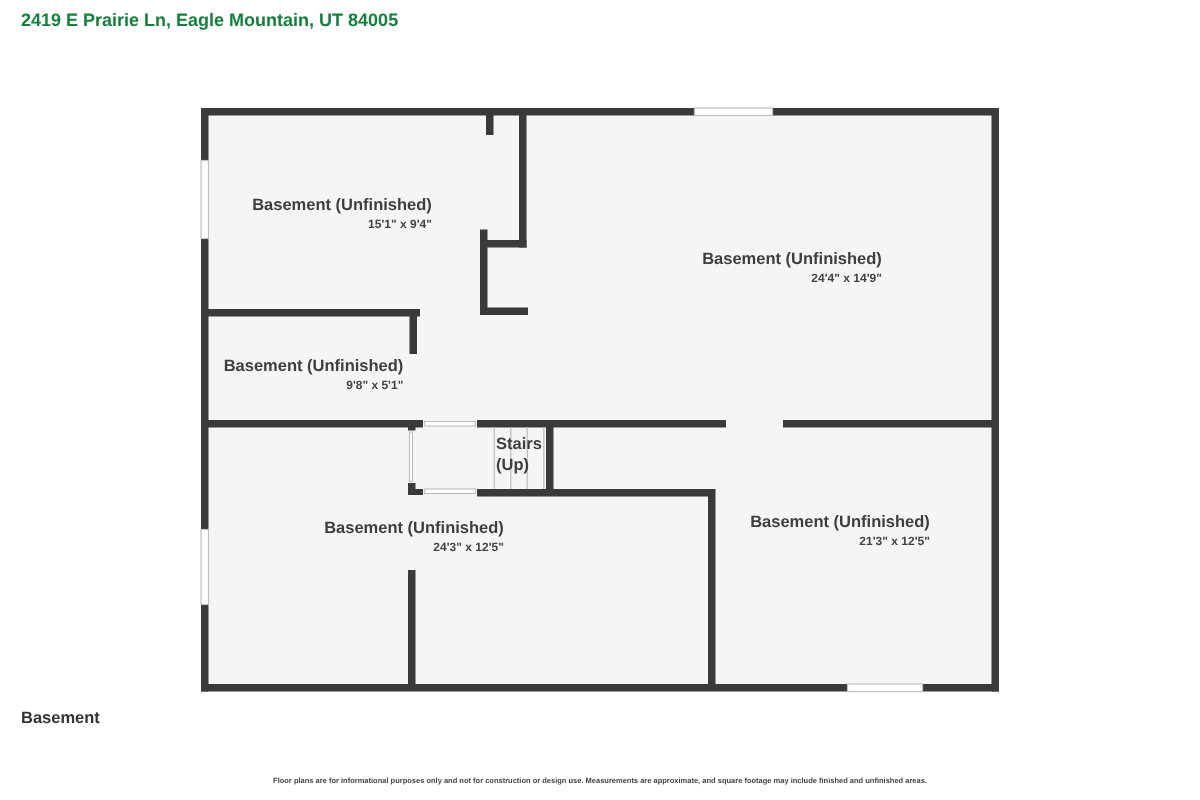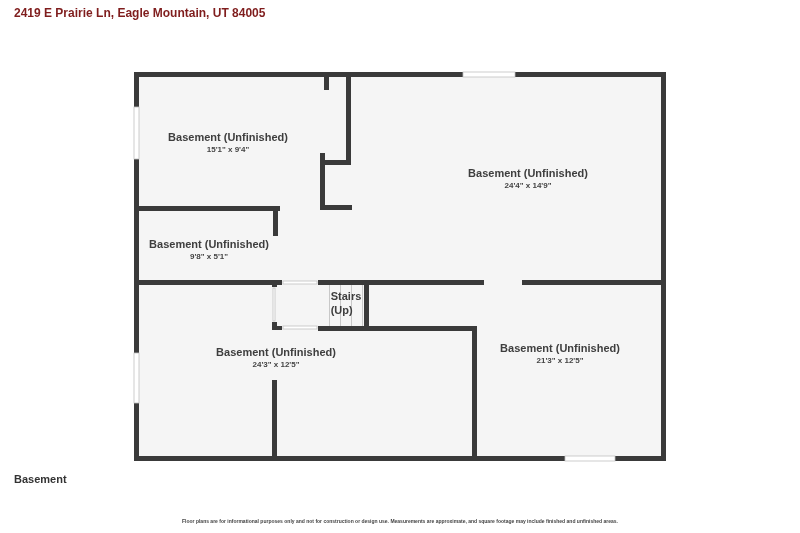--- a/index.html
+++ b/index.html
@@ -1,21 +1,21 @@
 <!DOCTYPE html>
 <html><head>
 <meta charset="utf-8">
 <style>
   html, body { margin: 0; padding: 0; background: #ffffff; }
   body { width: 800px; height: 533px; position: relative; overflow: hidden; font-family: "Liberation Sans", "DejaVu Sans", sans-serif; color: #3c3c3c; }
-  .address { position: absolute; left: 14px; top: 6px; font-size: 12px; font-weight: bold; color: #7f1d1d; white-space: nowrap; }
+  .address { position: absolute; left: 14px; top: 6px; font-size: 12px; font-weight: bold; color: #15803d; white-space: nowrap; }
   .floor-label { position: absolute; left: 14px; top: 473px; font-size: 11px; font-weight: bold; color: #333; }
   .disclaimer { position: absolute; left: 0; width: 800px; top: 518px; text-align: center; font-size: 5px; font-weight: bold; color: #444; white-space: nowrap; }
   svg.plan { position: absolute; left: 0; top: 0; }
-  .room { position: absolute; text-align: center; transform: translateX(-50%); white-space: nowrap; }
+  .room { position: absolute; text-align: right; transform: translateX(-50%); white-space: nowrap; }
   .room .name { font-size: 11px; font-weight: bold; color: #3e3e3e; line-height: 13px; }
   .room .dims { font-size: 8px; font-weight: bold; color: #444; line-height: 11px; }
   .stairs { position: absolute; left: 346px; top: 289px; transform: translateX(-50%); text-align: left; font-size: 11px; font-weight: bold; color: #3e3e3e; line-height: 14px; white-space: nowrap; }
 </style>
 </head>
 <body>
 
 <div class="address">2419 E Prairie Ln, Eagle Mountain, UT 84005</div>
 
 <svg class="plan" width="800" height="533" viewBox="0 0 800 533">

